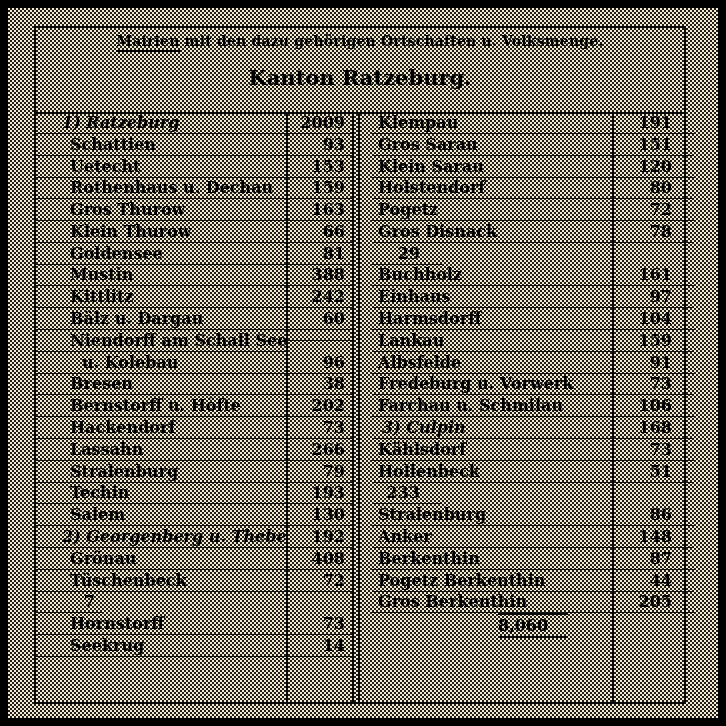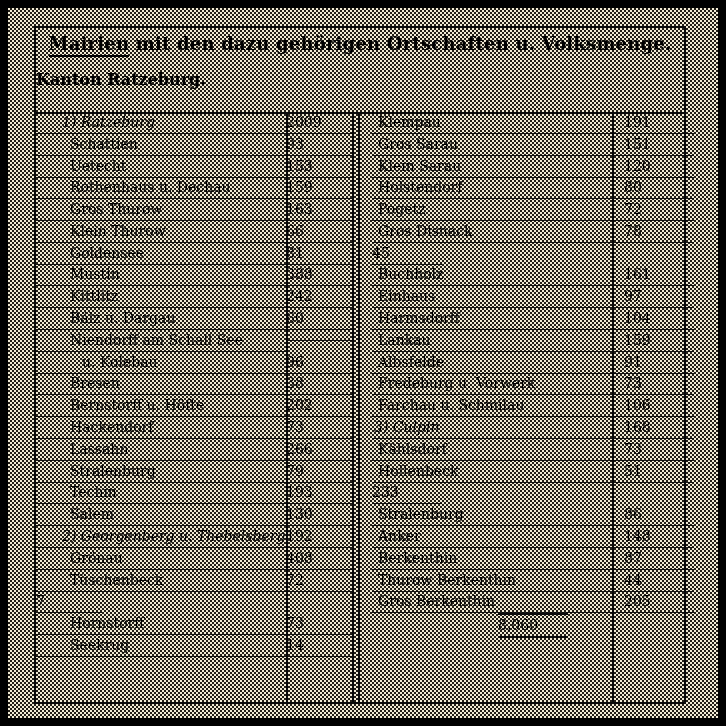--- a/index.html
+++ b/index.html
@@ -15,39 +15,39 @@
     background-position:0 0,2px 2px;
     font-family:"DejaVu Serif","Liberation Serif",serif;
     color:#000;
   }
   .doc-table{
     position:absolute;left:26px;top:18px;width:652px;height:678px;
     box-sizing:border-box;border:2px solid #0a0a0a;
   }
   .hdr{position:absolute;left:0;right:0;top:0;height:84px;border-bottom:2px solid #0a0a0a;}
   .title{
-    margin-top:5px;text-align:center;font-size:18px;font-weight:bold;
+    margin-top:5px;text-align:center;font-size:14px;font-weight:bold;
     letter-spacing:.2px;white-space:nowrap;
   }
   .title .uline{border-bottom:2px solid #000;padding-bottom:1px;}
-  .subtitle{margin-top:16px;font-size:16px;font-weight:bold;}
+  .subtitle{margin-top:16px;text-align:center;font-size:21px;font-weight:bold;}
   .grid{position:absolute;left:0;right:0;top:84px;bottom:0;}
   .vl{position:absolute;top:0;bottom:0;width:2px;background:#0a0a0a;}
   .vl1{left:250px}.vl2{left:316px}.vl3{left:322px}.vl4{left:576px}
   .half{position:absolute;top:0;bottom:0;}
   .half-left{left:0;width:316px;}
   .half-right{left:336px;width:322px;}
   .row{display:flex;height:21.8px;box-sizing:border-box;align-items:center;
-       font-size:14px;font-weight:normal;line-height:21px;white-space:nowrap;}
+       font-size:16px;font-weight:bold;line-height:21px;white-space:nowrap;}
   .name{flex:1;box-sizing:border-box;padding-left:34px;overflow:hidden;}
-  .num{width:66px;box-sizing:border-box;text-align:left;padding-right:7px;}
+  .num{width:66px;box-sizing:border-box;text-align:right;padding-right:7px;}
   .half-right .name{padding-left:6px;}
-  .half-right .num{width:70px;padding-right:28px;}
+  .half-right .num{width:70px;padding-right:22px;}
   .row.head .name{font-style:italic;padding-left:26px;}
-  .half-right .row.head .name{padding-left:2px;}
+  .half-right .row.head .name{padding-left:10px;}
   .row.indent .name{padding-left:46px;}
   .row.rule .name,.row.rule .num{border-bottom:1px solid rgba(5,5,5,.9);}
   .total-row{margin-top:0;flex-direction:column;}
   .total-row .name{text-align:center;padding-left:0 !important;}
   .total-row .num{border-top:2px solid #0a0a0a;border-bottom:2px solid #0a0a0a;}
 </style>
 </head>
 <body>
 
 <div class="page">
@@ -190,21 +190,21 @@
             </div>
             <div class="row rule">
               <div class="name">Pogetz</div>
               <div class="num">72</div>
             </div>
             <div class="row rule">
               <div class="name">Gros Disnack</div>
               <div class="num">78</div>
             </div>
             <div class="row rule">
-              <div class="num">45</div>
+              <div class="num">29</div>
             </div>
             <div class="row rule">
               <div class="name">Buchholz</div>
               <div class="num">161</div>
             </div>
             <div class="row rule">
               <div class="name">Einhaus</div>
               <div class="num">97</div>
             </div>
             <div class="row rule">
@@ -248,21 +248,21 @@
             </div>
             <div class="row rule">
               <div class="name">Anker</div>
               <div class="num">148</div>
             </div>
             <div class="row rule">
               <div class="name">Berkenthin</div>
               <div class="num">87</div>
             </div>
             <div class="row rule">
-              <div class="name">Thurow Berkenthin</div>
+              <div class="name">Pogetz Berkenthin</div>
               <div class="num">44</div>
             </div>
             <div class="row rule">
               <div class="name">Gros Berkenthin</div>
               <div class="num">205</div>
             </div>
           </div>
         <div class="row total-row">
           <div class="name">Kant. Ratzeburg</div>
           <div class="num">8,060</div>

